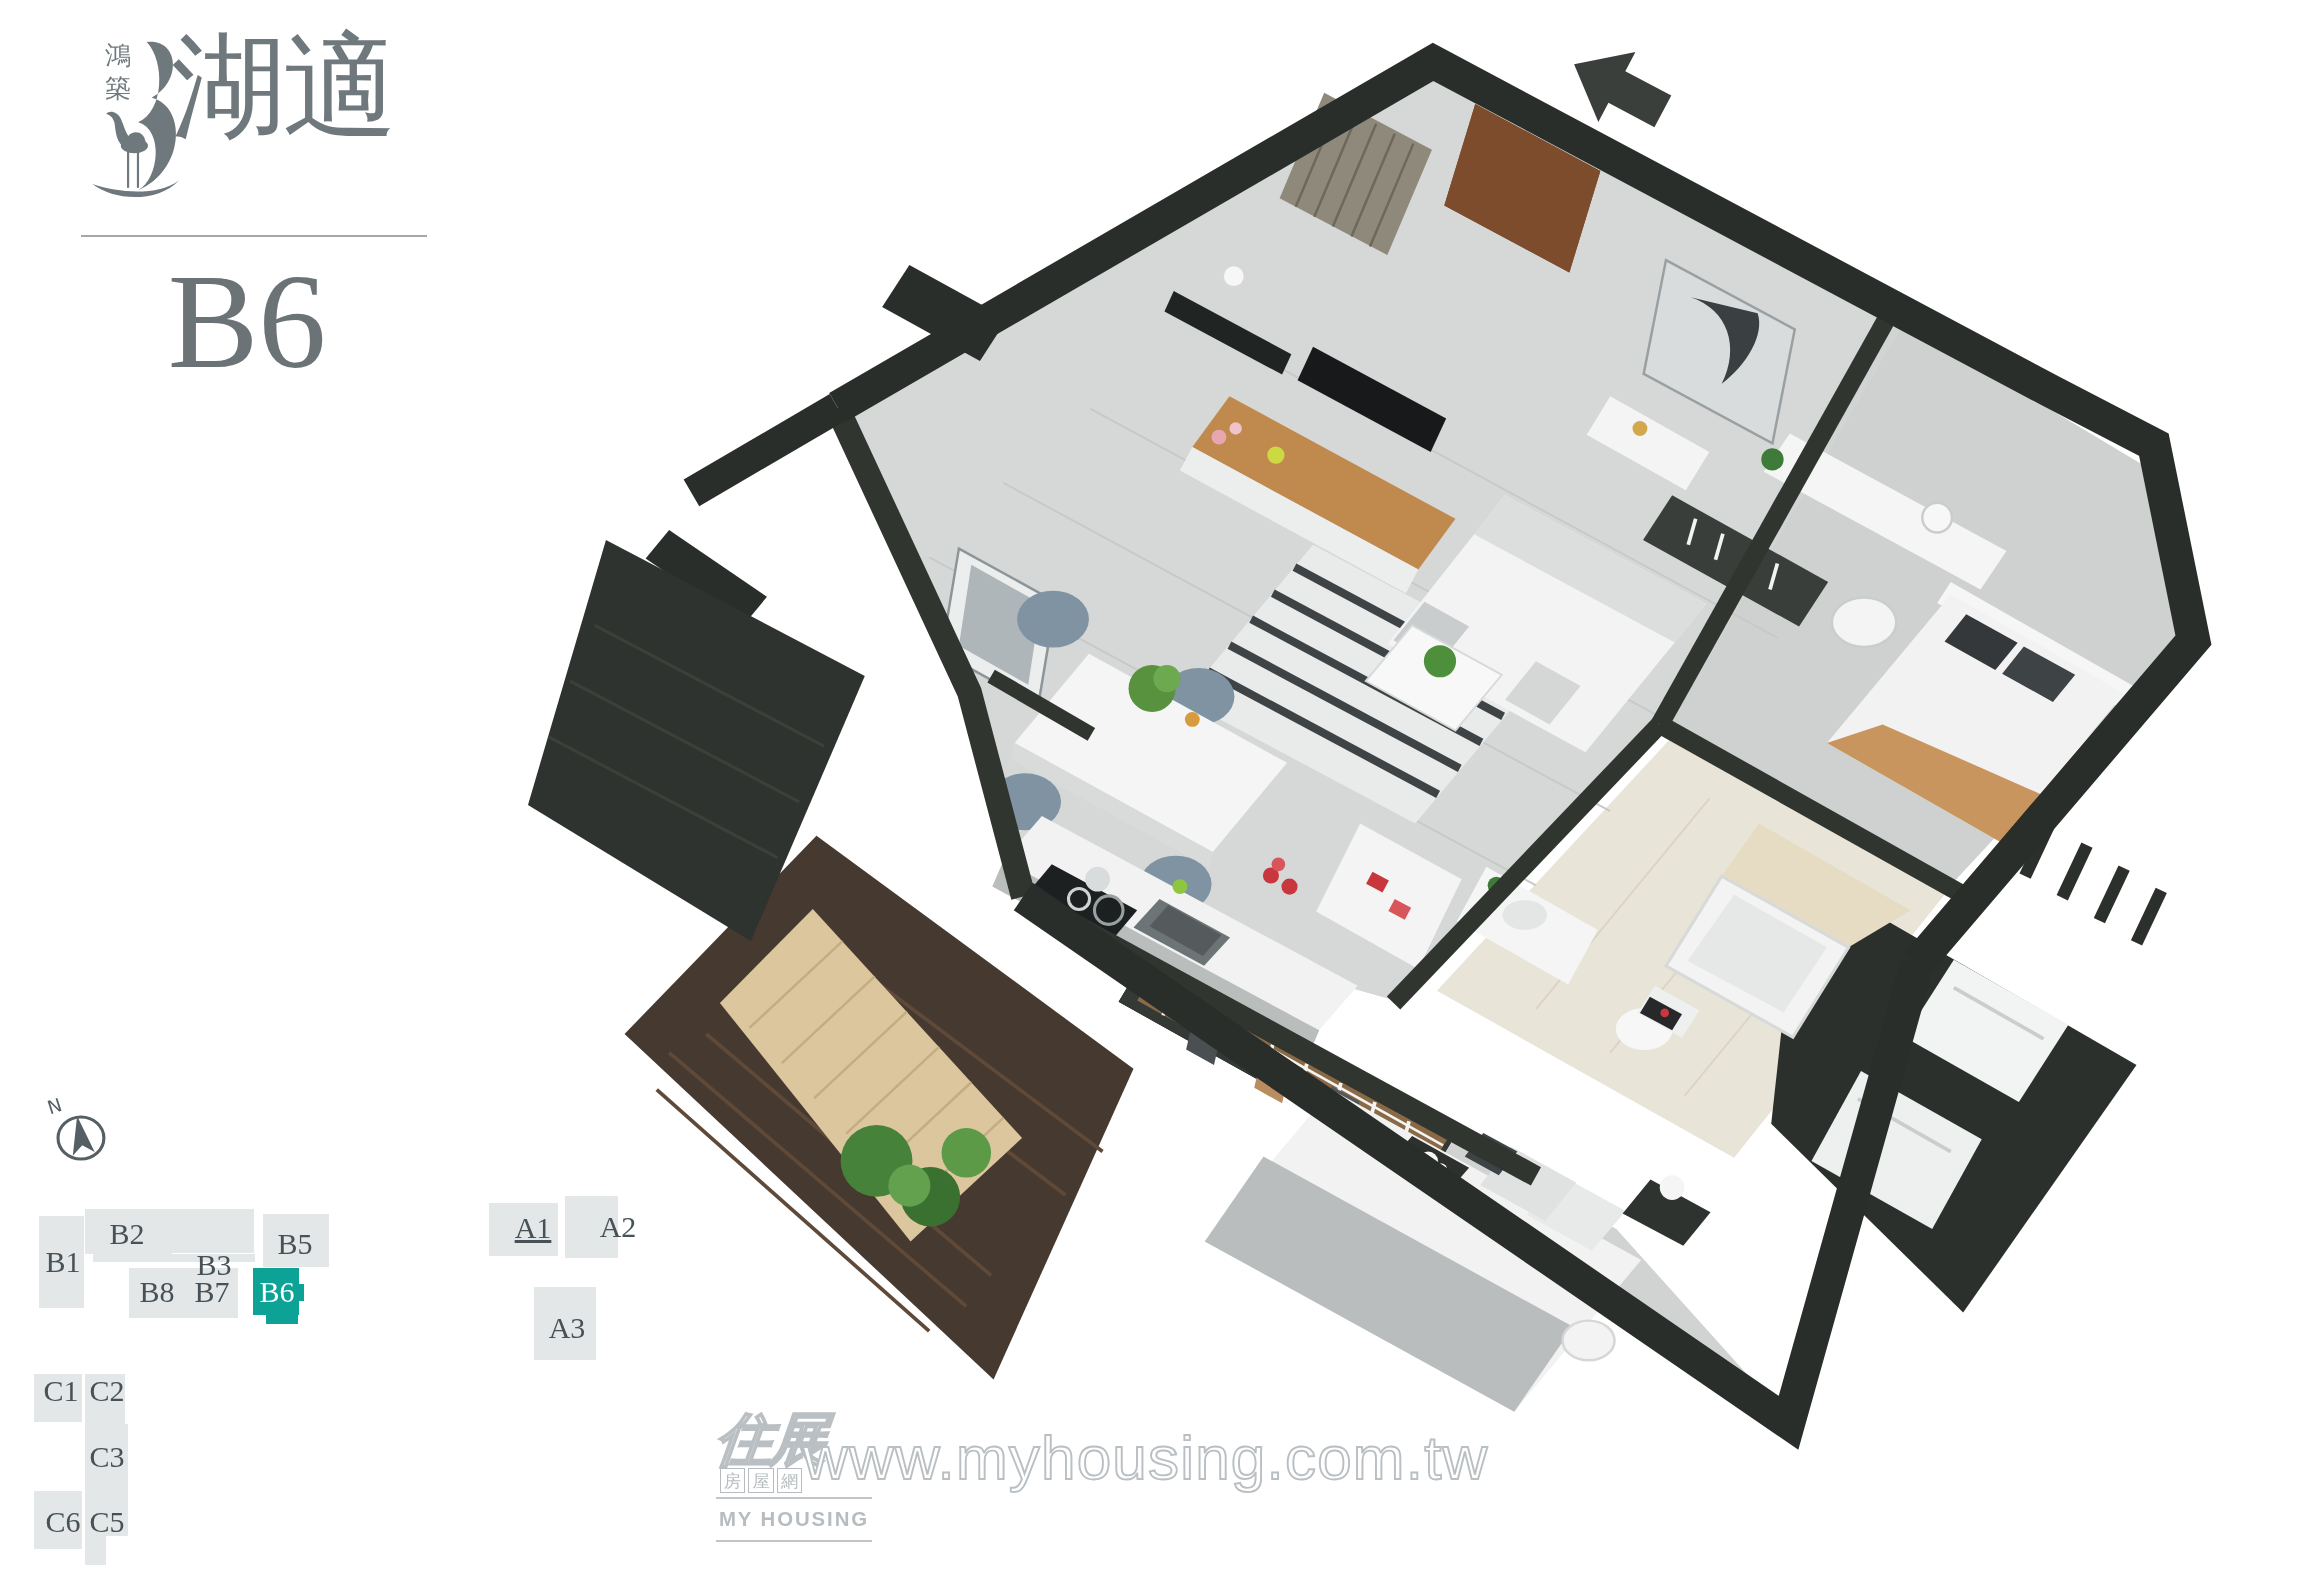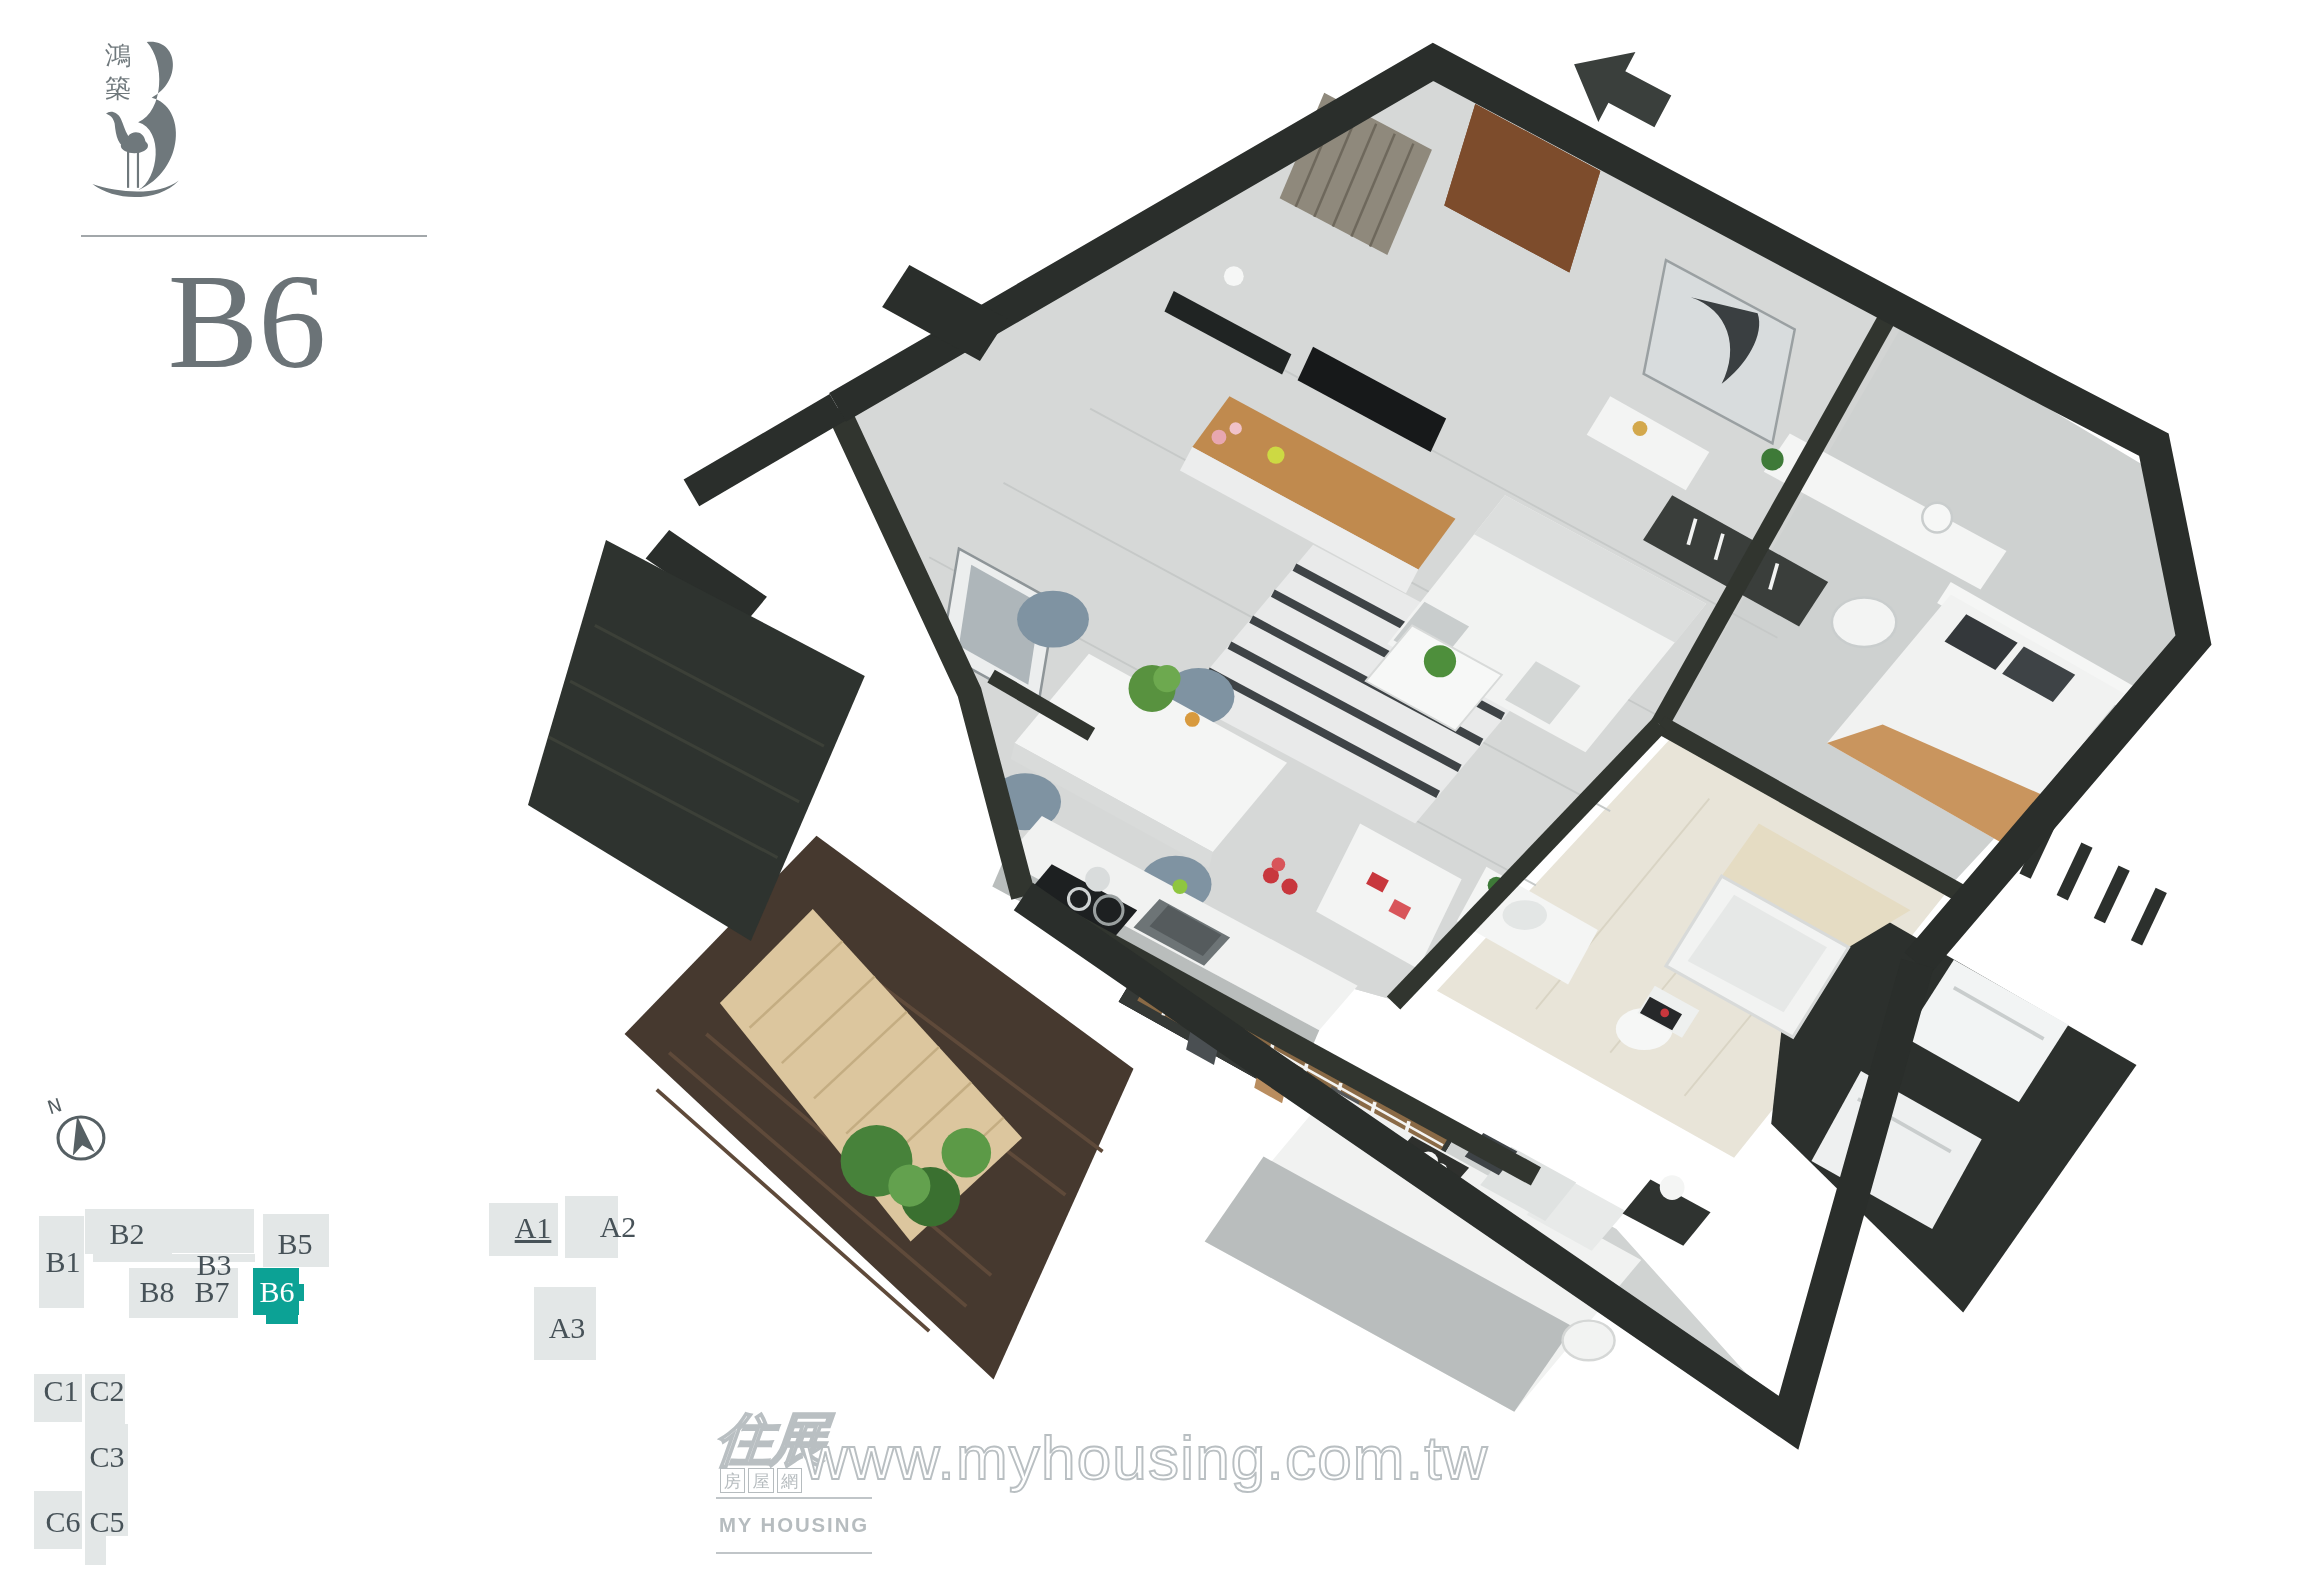--- a/index.html
+++ b/index.html
@@ -23,21 +23,21 @@
   
   .wm-logo{left:716px;top:1413px;width:161px;color:#b9bfc2;}
   .wm-main{font-size:57px;font-weight:bold;font-style:italic;color:#ffffff;
            -webkit-text-stroke:1.9px #b9bfc2;line-height:.9;letter-spacing:-2.5px;
            font-family:"DejaVu Serif","Liberation Serif",serif;display:inline-block;transform:skewX(-6deg);}
   .wm-boxes{display:inline-flex;gap:3.1px;vertical-align:top;margin-left:3.7px;margin-top:3.7px;}
   .wm-box{width:23.5px;height:23.5px;border:1.9px solid #b6bcbf;color:#b6bcbf;font-size:17.3px;
           display:flex;align-items:center;justify-content:center;
           font-family:"DejaVu Sans","Liberation Sans",sans-serif;}
   .wm-en{margin-top:3.7px;width:156px;border-top:2.5px solid #c0c5c8;border-bottom:2.5px solid #c0c5c8;
-         padding:15px 0;text-align:center;font-size:20.4px;font-weight:bold;letter-spacing:1.9px;
+         padding:9px 0;text-align:center;font-size:20.4px;font-weight:bold;letter-spacing:1.9px;
          color:#b6bcbf;font-family:"Liberation Sans","DejaVu Sans",sans-serif;}
   .wm-url{left:803px;top:1422px;font-size:62px;color:#ffffff;-webkit-text-stroke:1.9px #b9bfc2;
           letter-spacing:1.2px;font-family:"Liberation Sans","DejaVu Sans",sans-serif;}
   svg text{font-family:"DejaVu Sans","Liberation Sans",sans-serif;}
 </style>
 </head>
 <body>
 
 <div class="page">
 
@@ -295,20 +295,21 @@
     <path d="M 100,8 C 152,2 158,72 108,98 C 165,112 162,215 86,248 C 120,230 128,150 86,138 C 128,120 130,40 100,8 Z" fill="#6f787c"></path>
     <path d="M 12,238 C 48,266 118,268 152,232 C 120,256 60,254 12,238 Z" fill="#6f787c"></path>
     <g fill="#6f787c">
       <path d="M 58,132 C 52,120 40,118 34,124 C 40,126 46,130 48,140 C 50,162 54,176 70,182 C 86,188 96,182 98,170 C 96,152 78,150 70,160 C 64,150 62,140 58,132 Z"></path>
       <ellipse cx="80" cy="176" rx="22" ry="12"></ellipse>
       <rect x="68" y="186" width="3.5" height="58"></rect>
       <rect x="84" y="186" width="3.5" height="58"></rect>
     </g>
   </svg>
 
+  <div class="abs project">湖適</div>
   <div class="abs divider"></div>
   <div class="abs unit-title">B6</div>
 
   <div>
     <div class="smb" style="left:39px;top:1216px;width:45px;height:92px;"></div>
     <div class="smb" style="left:85px;top:1209px;width:87px;height:45px;"></div>
     <div class="smb" style="left:93px;top:1254px;width:162px;height:8px;"></div>
     <div class="smb" style="left:172px;top:1209px;width:82px;height:44px;"></div>
     <div class="smb" style="left:263px;top:1214px;width:66px;height:53px;"></div>
     <div class="smb" style="left:129px;top:1268px;width:56px;height:50px;"></div>

